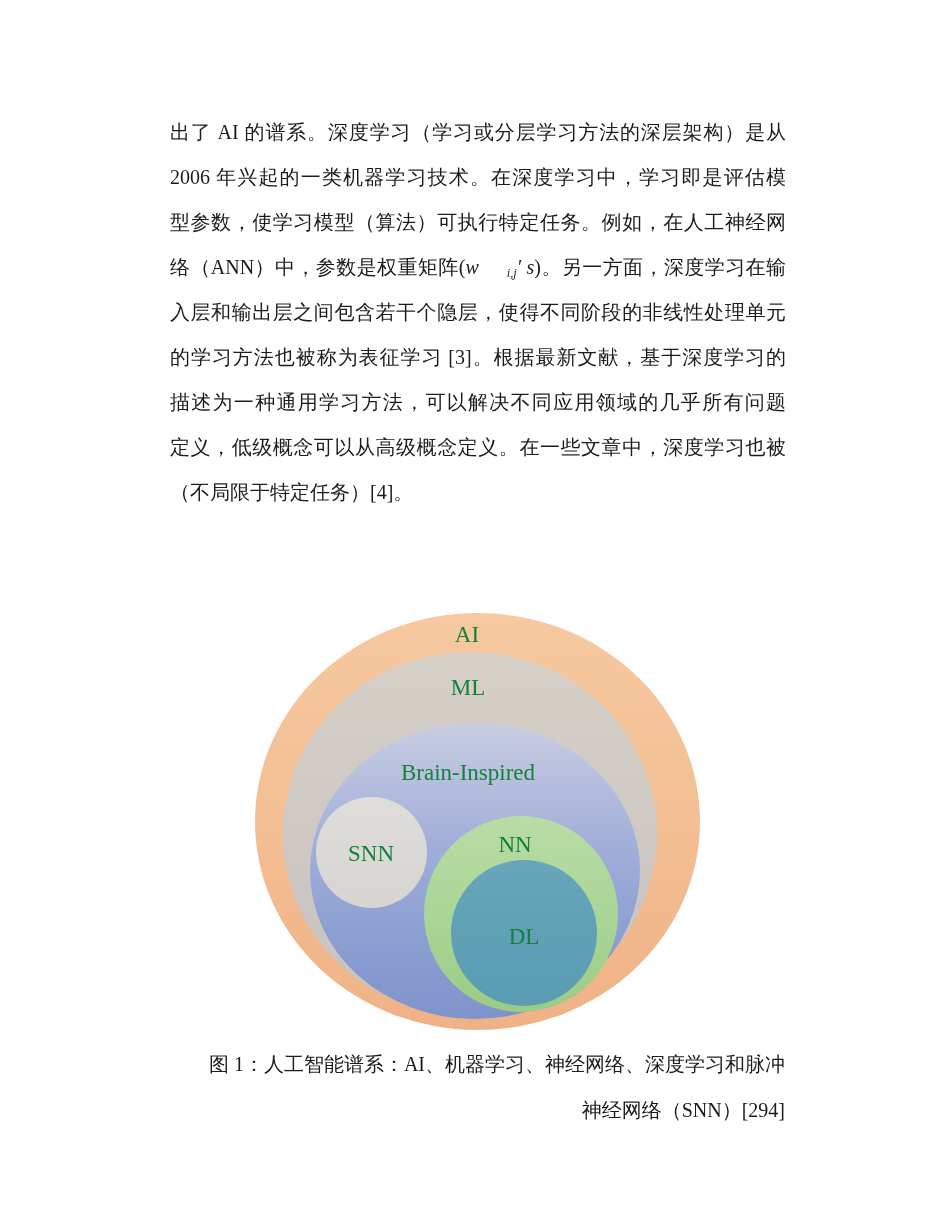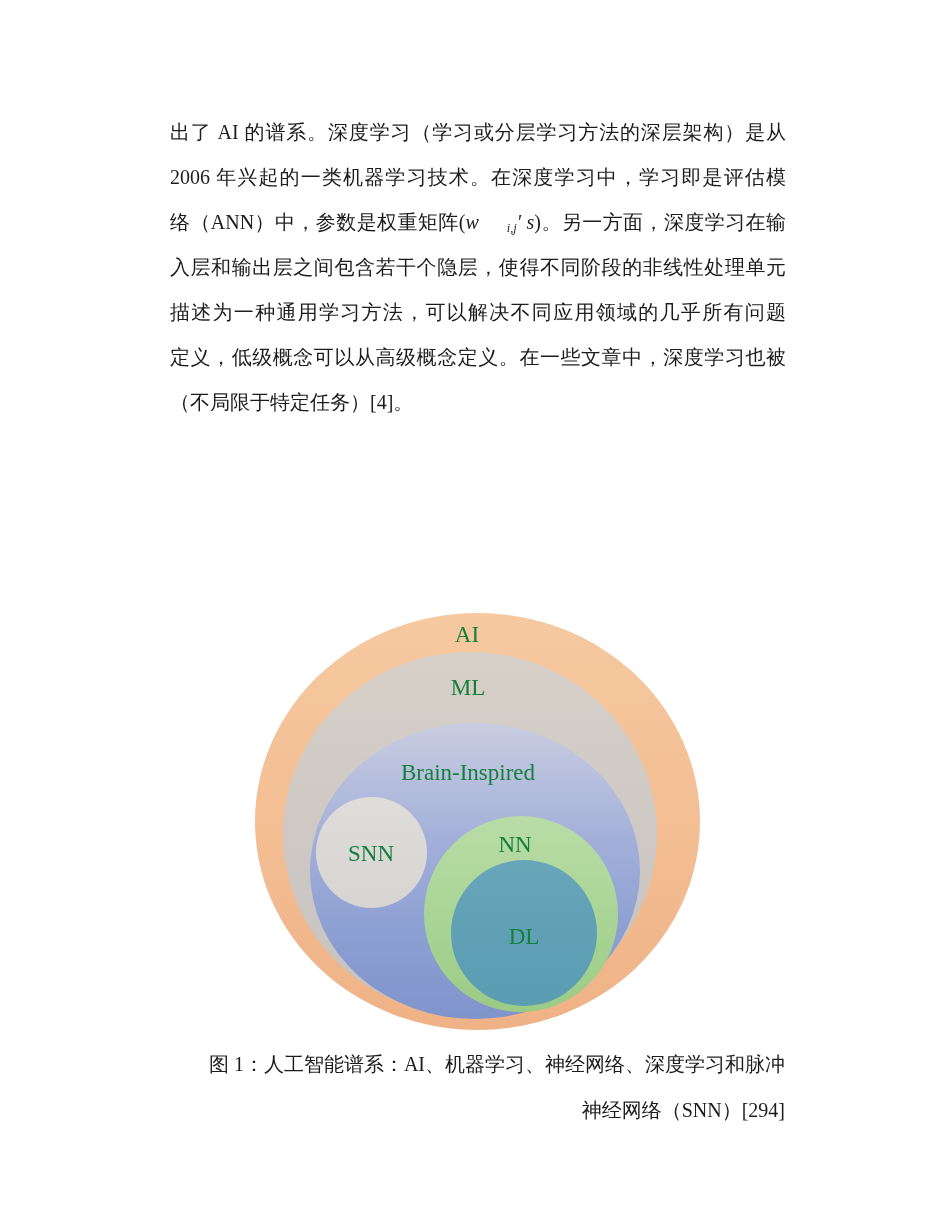--- a/index.html
+++ b/index.html
@@ -120,22 +120,24 @@
   }
 </style>
 </head>
 <body>
 
 <div class="page">
 
   <div class="para">
     <div class="pline justified">出了 AI 的谱系。深度学习（学习或分层学习方法的深层架构）是从</div>
     <div class="pline justified">2006 年兴起的一类机器学习技术。在深度学习中，学习即是评估模</div>
+    <div class="pline justified">型参数，使学习模型（算法）可执行特定任务。例如，在人工神经网</div>
     <div class="pline justified"><span>络（ANN）中，参数是权重矩阵(</span><span class="ivar">w</span><span class="fsub">i,j</span><span class="ivar">′ </span><span class="ivar">s</span><span>)。另一方面，深度学习在输</span></div>
     <div class="pline justified">入层和输出层之间包含若干个隐层，使得不同阶段的非线性处理单元</div>
+    <div class="pline justified">的学习方法也被称为表征学习 [3]。根据最新文献，基于深度学习的</div>
     <div class="pline justified">描述为一种通用学习方法，可以解决不同应用领域的几乎所有问题</div>
     <div class="pline justified">定义，低级概念可以从高级概念定义。在一些文章中，深度学习也被</div>
     <div class="pline last">（不局限于特定任务）[4]。</div>
   </div>
 
   <div class="venn">
     <div class="set set-ai"></div>
     <div class="set set-ml"></div>
     <div class="set set-brain"></div>
     <div class="set set-snn"></div>

